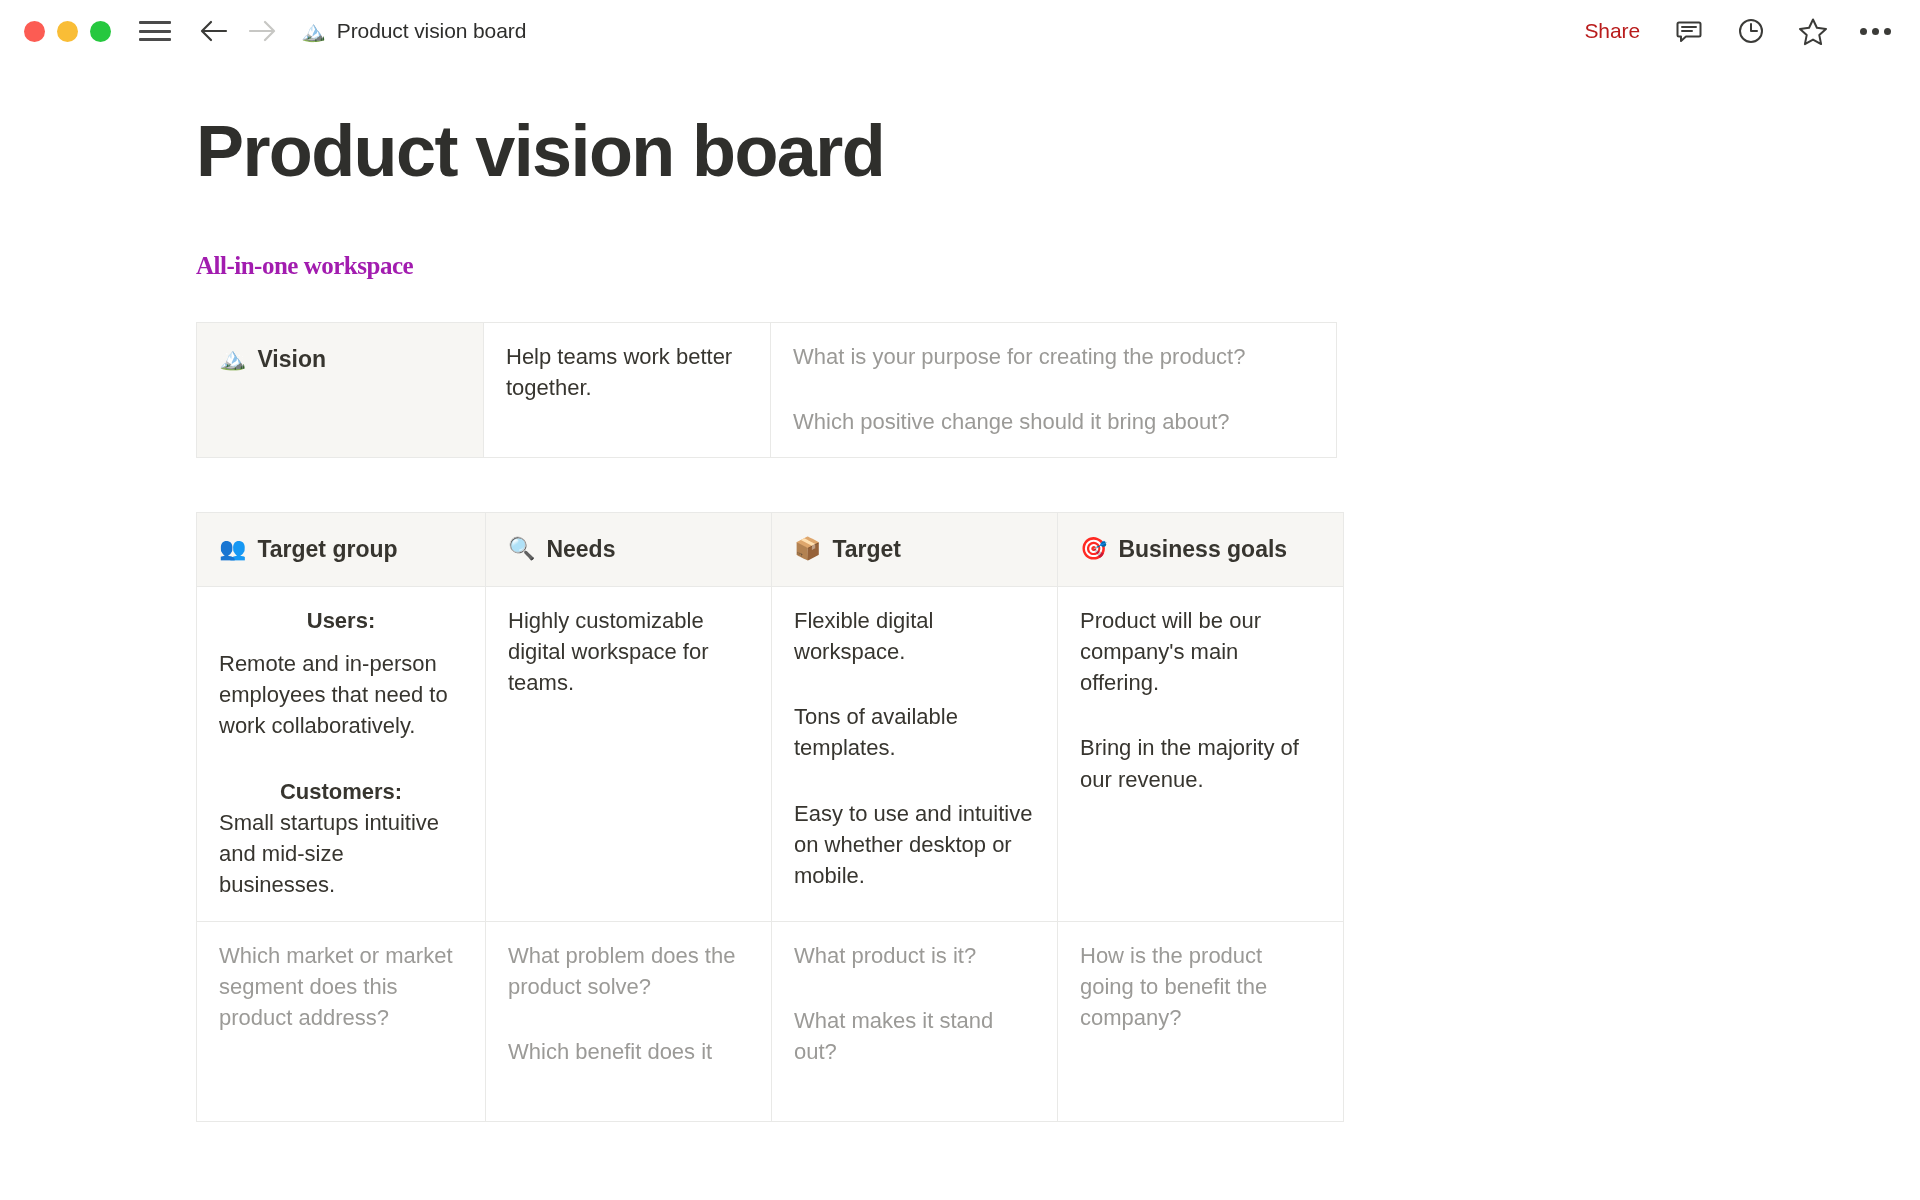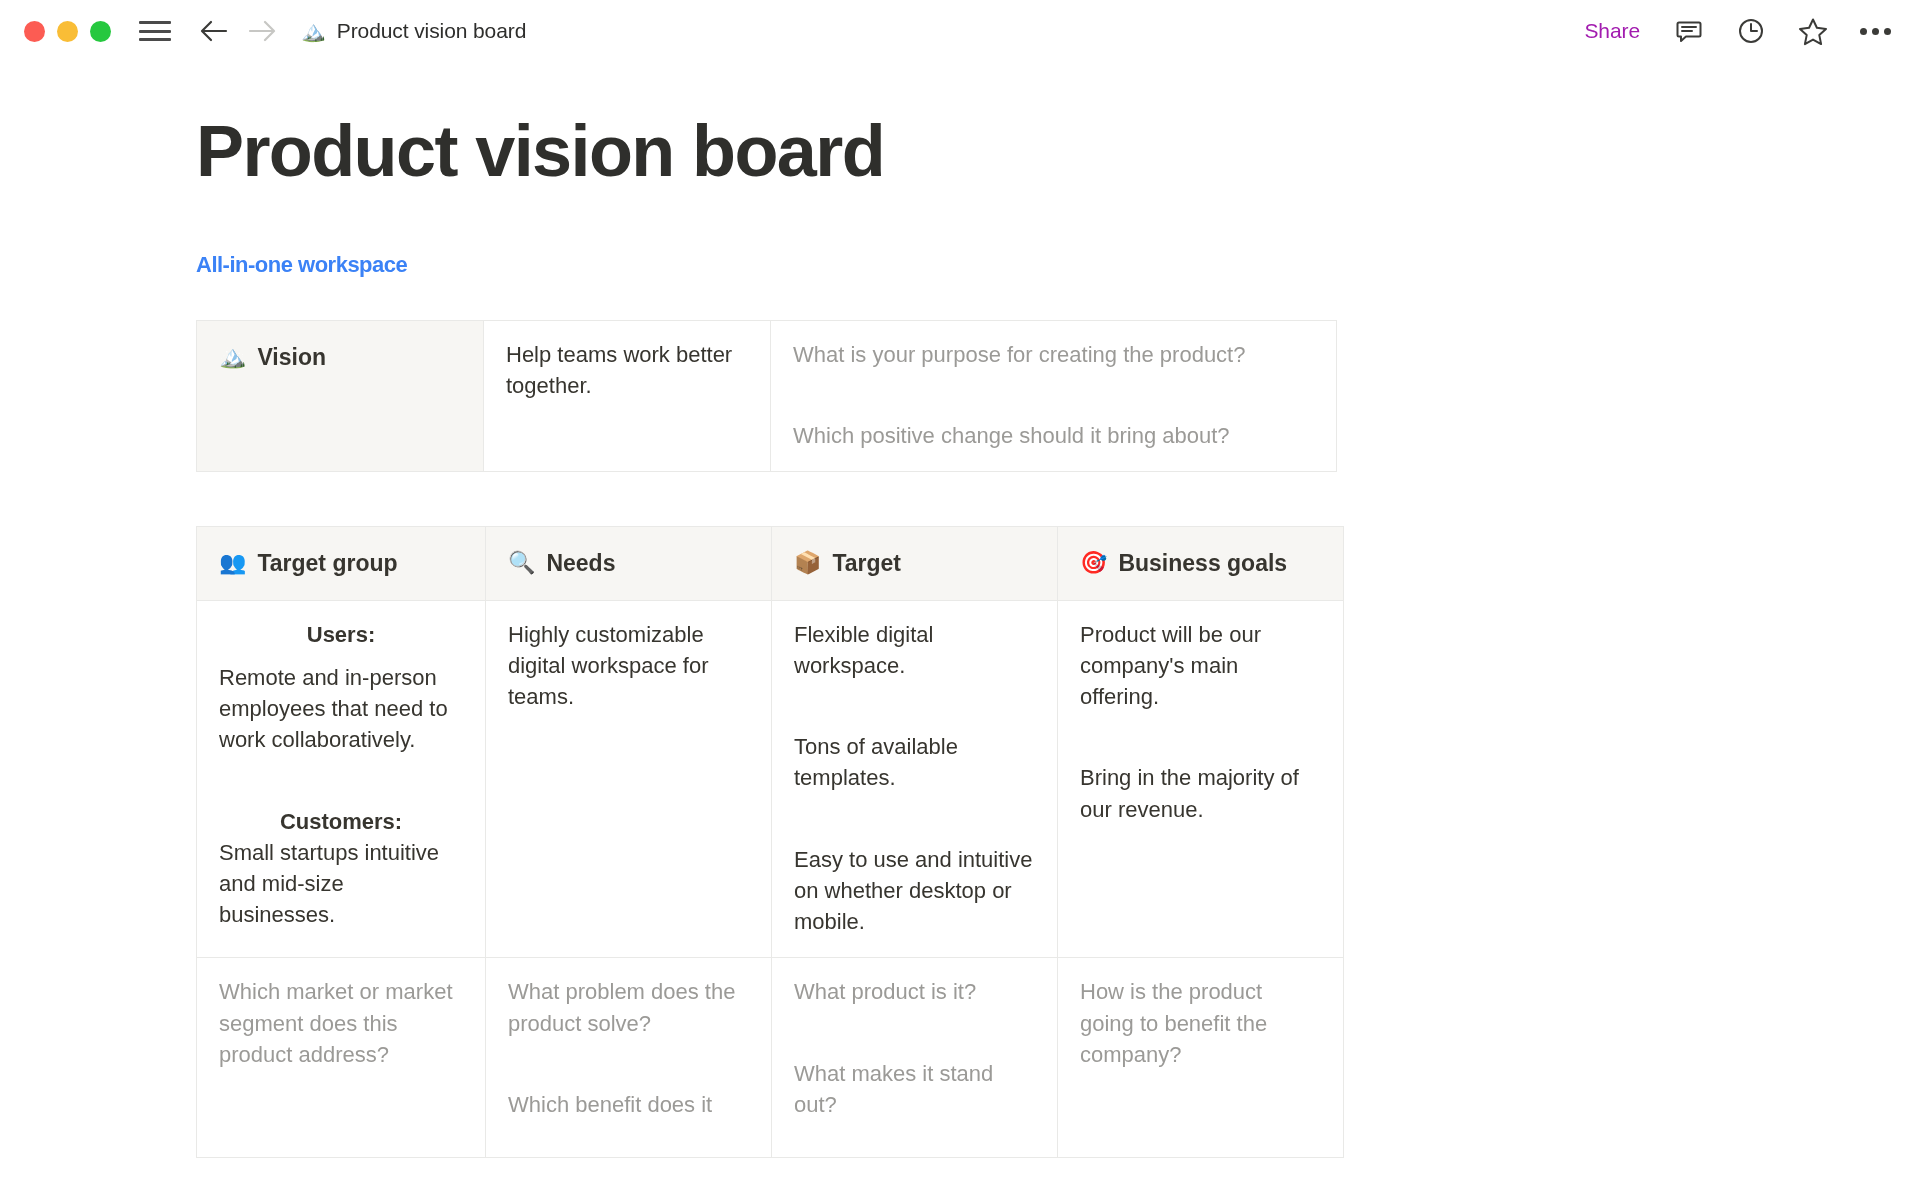--- a/index.html
+++ b/index.html
@@ -44,21 +44,21 @@
     display: flex; align-items: center; gap: 11px;
     font-size: 21px; color: #2e2e2c; letter-spacing: -0.1px;
   }
   .crumb-emoji { font-size: 20px; line-height: 1; }
 
   .topbar-right {
     margin-left: auto;
     display: flex; align-items: center; gap: 28px;
   }
   .share-btn {
-    font-size: 21px; color: #a21caf; letter-spacing: -0.1px;
+    font-size: 21px; color: #b91c1c; letter-spacing: -0.1px;
     padding: 2px 4px;
     text-align: center;
   }
   .tb-icon { width: 34px; height: 34px; display: flex; align-items: center; justify-content: center; }
   .tb-icon svg { display: block; }
   .dots-icon { display: flex; align-items: center; gap: 5px; }
   .dots-icon i { width: 7px; height: 7px; border-radius: 50%; background: #3b3b38; display: block; }
 
   
   .page {
@@ -71,25 +71,26 @@
   }
   h1.page-title {
     font-size: 72px;
     line-height: 1.05;
     font-weight: 700;
     color: #2f2f2c;
     margin: 52px 0 0 0;
     letter-spacing: -1.6px;
   }
   h2.page-subtitle {
-    font-size: 22px;
+    font-size: 25px;
     font-weight: 700;
-    color: #3b82f6;
+    color: #a21caf;
     margin: 62px 0 0 0;
     letter-spacing: -0.5px;
+    font-family: Liberation Serif, serif;
   }
 
   
   .ntable {
     border-collapse: collapse;
     table-layout: fixed;
     border-top: 1px solid #e9e9e7;
     border-left: 1px solid #e9e9e7;
   }
   .ntable td, .ntable th {
@@ -108,21 +109,21 @@
     font-weight: 700;
     font-size: 23px;
     padding-top: 20px;
     padding-bottom: 20px;
     white-space: nowrap;
   }
   .hdr-inner { display: flex; align-items: center; gap: 11px; }
   .hdr-emoji { font-size: 22px; line-height: 1; }
   .placeholder { color: #9b9a97; }
   .strongline { font-weight: 700; text-align: center; }
-  .para + .para { margin-top: 50px; }
+  .para + .para { margin-top: 34px; }
   .para { margin: 0; }
 
   
   .vision-table { margin-top: 42px; width: 1140px; }
   .vision-table .c1 { width: 287px; }
   .vision-table .c2 { width: 287px; }
   .vision-table .c3 { width: 566px; }
   .vision-table tr td:first-child { background: #f7f6f3; }
   .vision-table td { height: 123px; }
 

